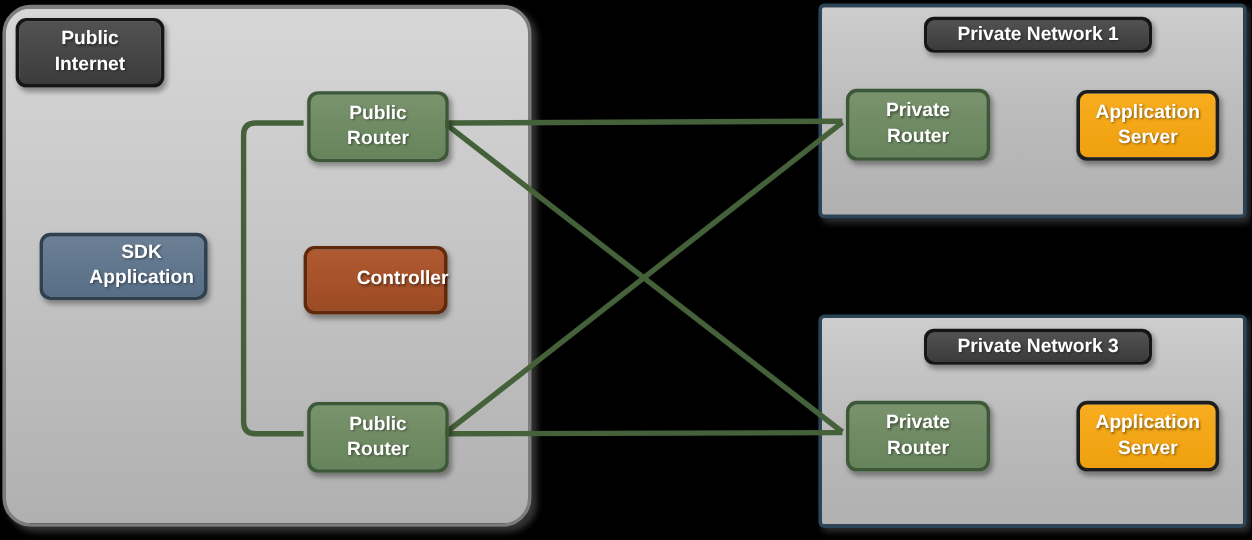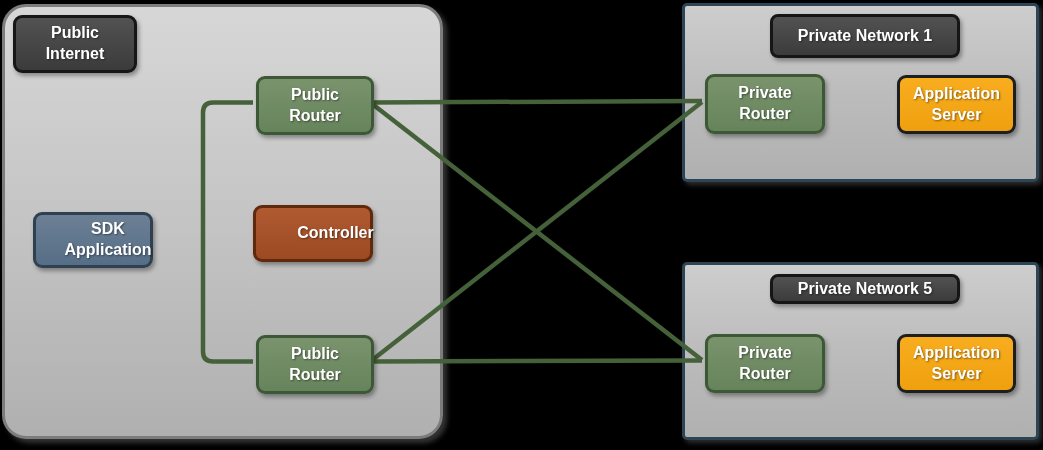--- a/index.html
+++ b/index.html
@@ -79,28 +79,28 @@
     top: 0;
     width: 1043px;
     height: 450px;
     z-index: 5;
     pointer-events: none;
   }
 
   
   #zone-public        { left: 2px;   top: 4px;   width: 441px; height: 435px; }
   #public-internet-label { left: 8px;   top: 8px;   width: 124px; height: 58px; }
-  #node-sdk-application  { left: 28px;  top: 205px; width: 120px; height: 56px; padding-left: 30px; }
+  #node-sdk-application  { left: 28px;  top: 187px; width: 140px; height: 56px; padding-left: 30px; }
   #node-controller       { left: 248px; top: 198px; width: 120px; height: 57px; }
   #node-public-router-top    { left: 251px; top: 69px;  width: 118px; height: 59px; }
   #node-public-router-bottom { left: 251px; top: 328px; width: 118px; height: 59px; }
 
   
   #zone-pn1 { left: 682px; top: 3px; width: 357px; height: 179px; }
-  #pn1-title  { left: 85px;  top: 8px;  width: 190px; height: 44px; }
+  #pn1-title  { left: 85px;  top: 8px;  width: 190px; height: 30px; }
   #pn1-router { left: 20px;  top: 68px; width: 120px; height: 60px; }
   #pn1-server { left: 212px; top: 69px; width: 119px; height: 59px; }
 
   
   #zone-pn2 { left: 682px; top: 262px; width: 357px; height: 178px; }
   #pn2-title  { left: 85px;  top: 9px;  width: 190px; height: 30px; }
   #pn2-router { left: 20px;  top: 69px; width: 120px; height: 59px; }
   #pn2-server { left: 212px; top: 69px; width: 119px; height: 59px; }
 </style>
 </head>
@@ -130,20 +130,20 @@
 
   <div class="zone zone-navy" id="zone-pn1">
     <div class="node node-dark title-pill" id="pn1-title">Private Network 1</div>
     <div class="node node-green" id="pn1-router">Private
 Router</div>
     <div class="node node-orange" id="pn1-server">Application
 Server</div>
   </div>
 
   <div class="zone zone-navy" id="zone-pn2">
-    <div class="node node-dark title-pill" id="pn2-title">Private Network 5</div>
+    <div class="node node-dark title-pill" id="pn2-title">Private Network 3</div>
     <div class="node node-green" id="pn2-router">Private
 Router</div>
     <div class="node node-orange" id="pn2-server">Application
 Server</div>
   </div>
 
 </div>
 
 </body></html>

